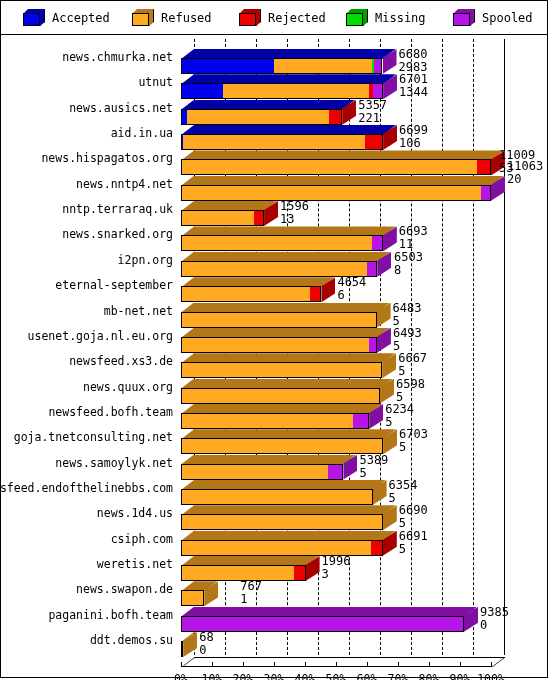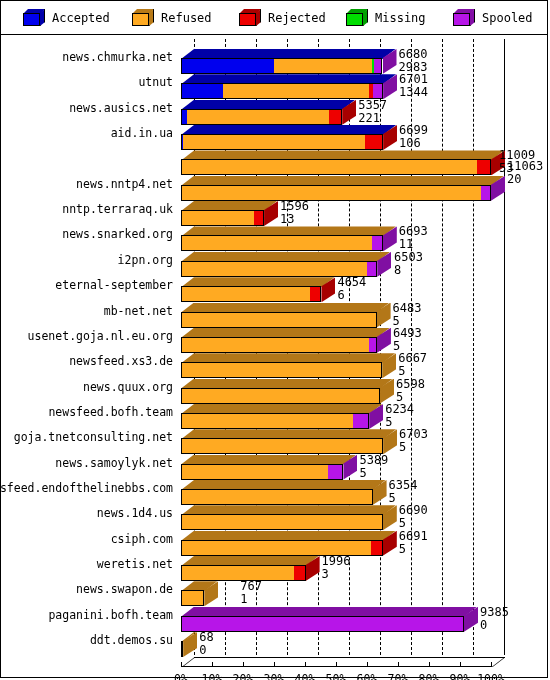--- a/index.html
+++ b/index.html
@@ -172,20 +172,21 @@
           <div class="seg" style="width: 2.17px; background: rgb(0, 0, 238);"></div>
           <div class="seg" style="width: 181.97px; background: rgb(255, 170, 34);"></div>
           <div class="seg" style="width: 17.98px; background: rgb(238, 0, 0); border-right: 1px solid rgb(0, 0, 0);"></div>
         </div>
         <div class="bar-cap" style="left: 202.12px; top: 0px; width: 14px; height: 25px; background: rgb(167, 0, 0); clip-path: polygon(0px 9px, 100% 0px, 100% 16px, 0px 100%); border: none;"></div>
       </div>
       <div class="vlabel" style="left: 398.12px; top: 89.05px;">
         <div>6699</div>
         <div>106</div>
       </div>
+      <div class="ylabel" style="top: 117.4px; right: 376px;">news.hispagatos.org</div>
       <div class="bar-row" style="left: 180px; top: 115.4px; width: 323px; height: 25px;">
         <div class="bar-top" style="left: 0px; top: 0px; width: 323px; height: 10px; background: rgb(179, 119, 24); clip-path: polygon(13px 0px, 100% 0px, 310px 100%, 0px 100%);"></div>
         <div class="bar-front" style="left: 0px; top: 9px; height: 16px; width: 310px;">
           <div class="seg" style="width: 296.05px; background: rgb(255, 170, 34);"></div>
           <div class="seg" style="width: 13.95px; background: rgb(238, 0, 0); border-right: 1px solid rgb(0, 0, 0);"></div>
         </div>
         <div class="bar-cap" style="left: 310px; top: 0px; width: 14px; height: 25px; background: rgb(167, 0, 0); clip-path: polygon(0px 9px, 100% 0px, 100% 16px, 0px 100%); border: none;"></div>
       </div>
       <div class="vlabel" style="left: 498px; top: 114.4px;">
         <div>11009</div>

